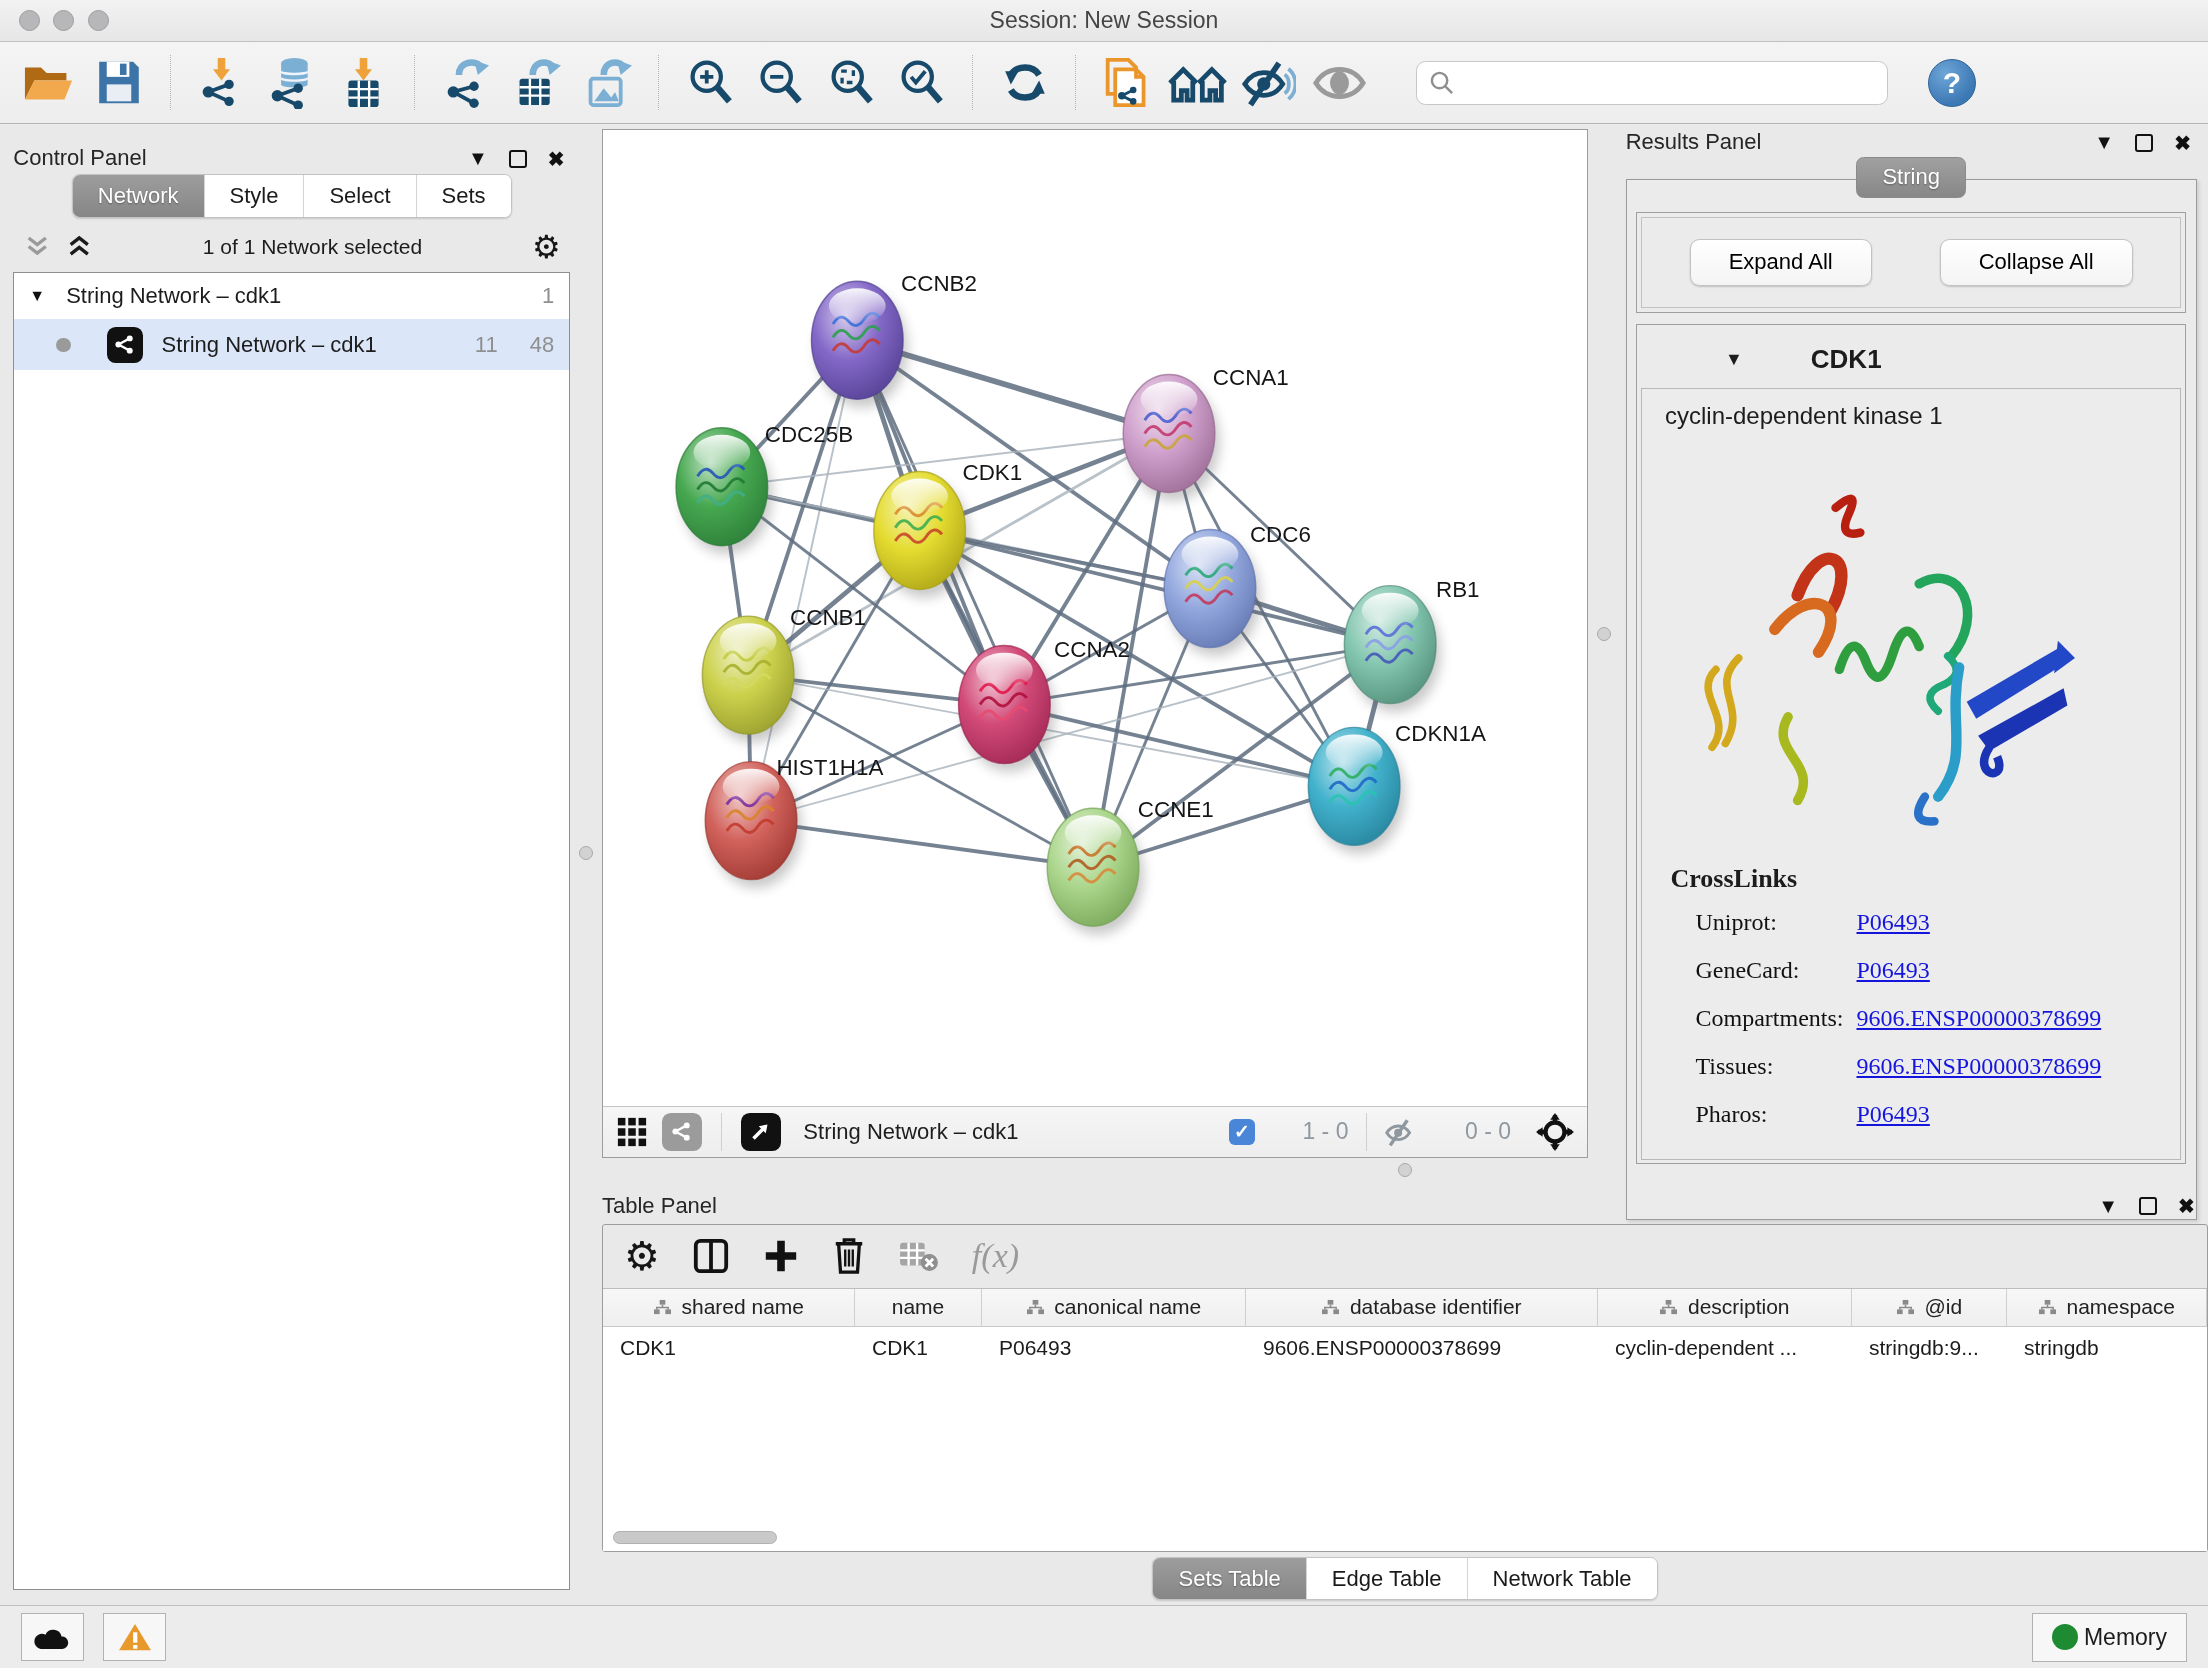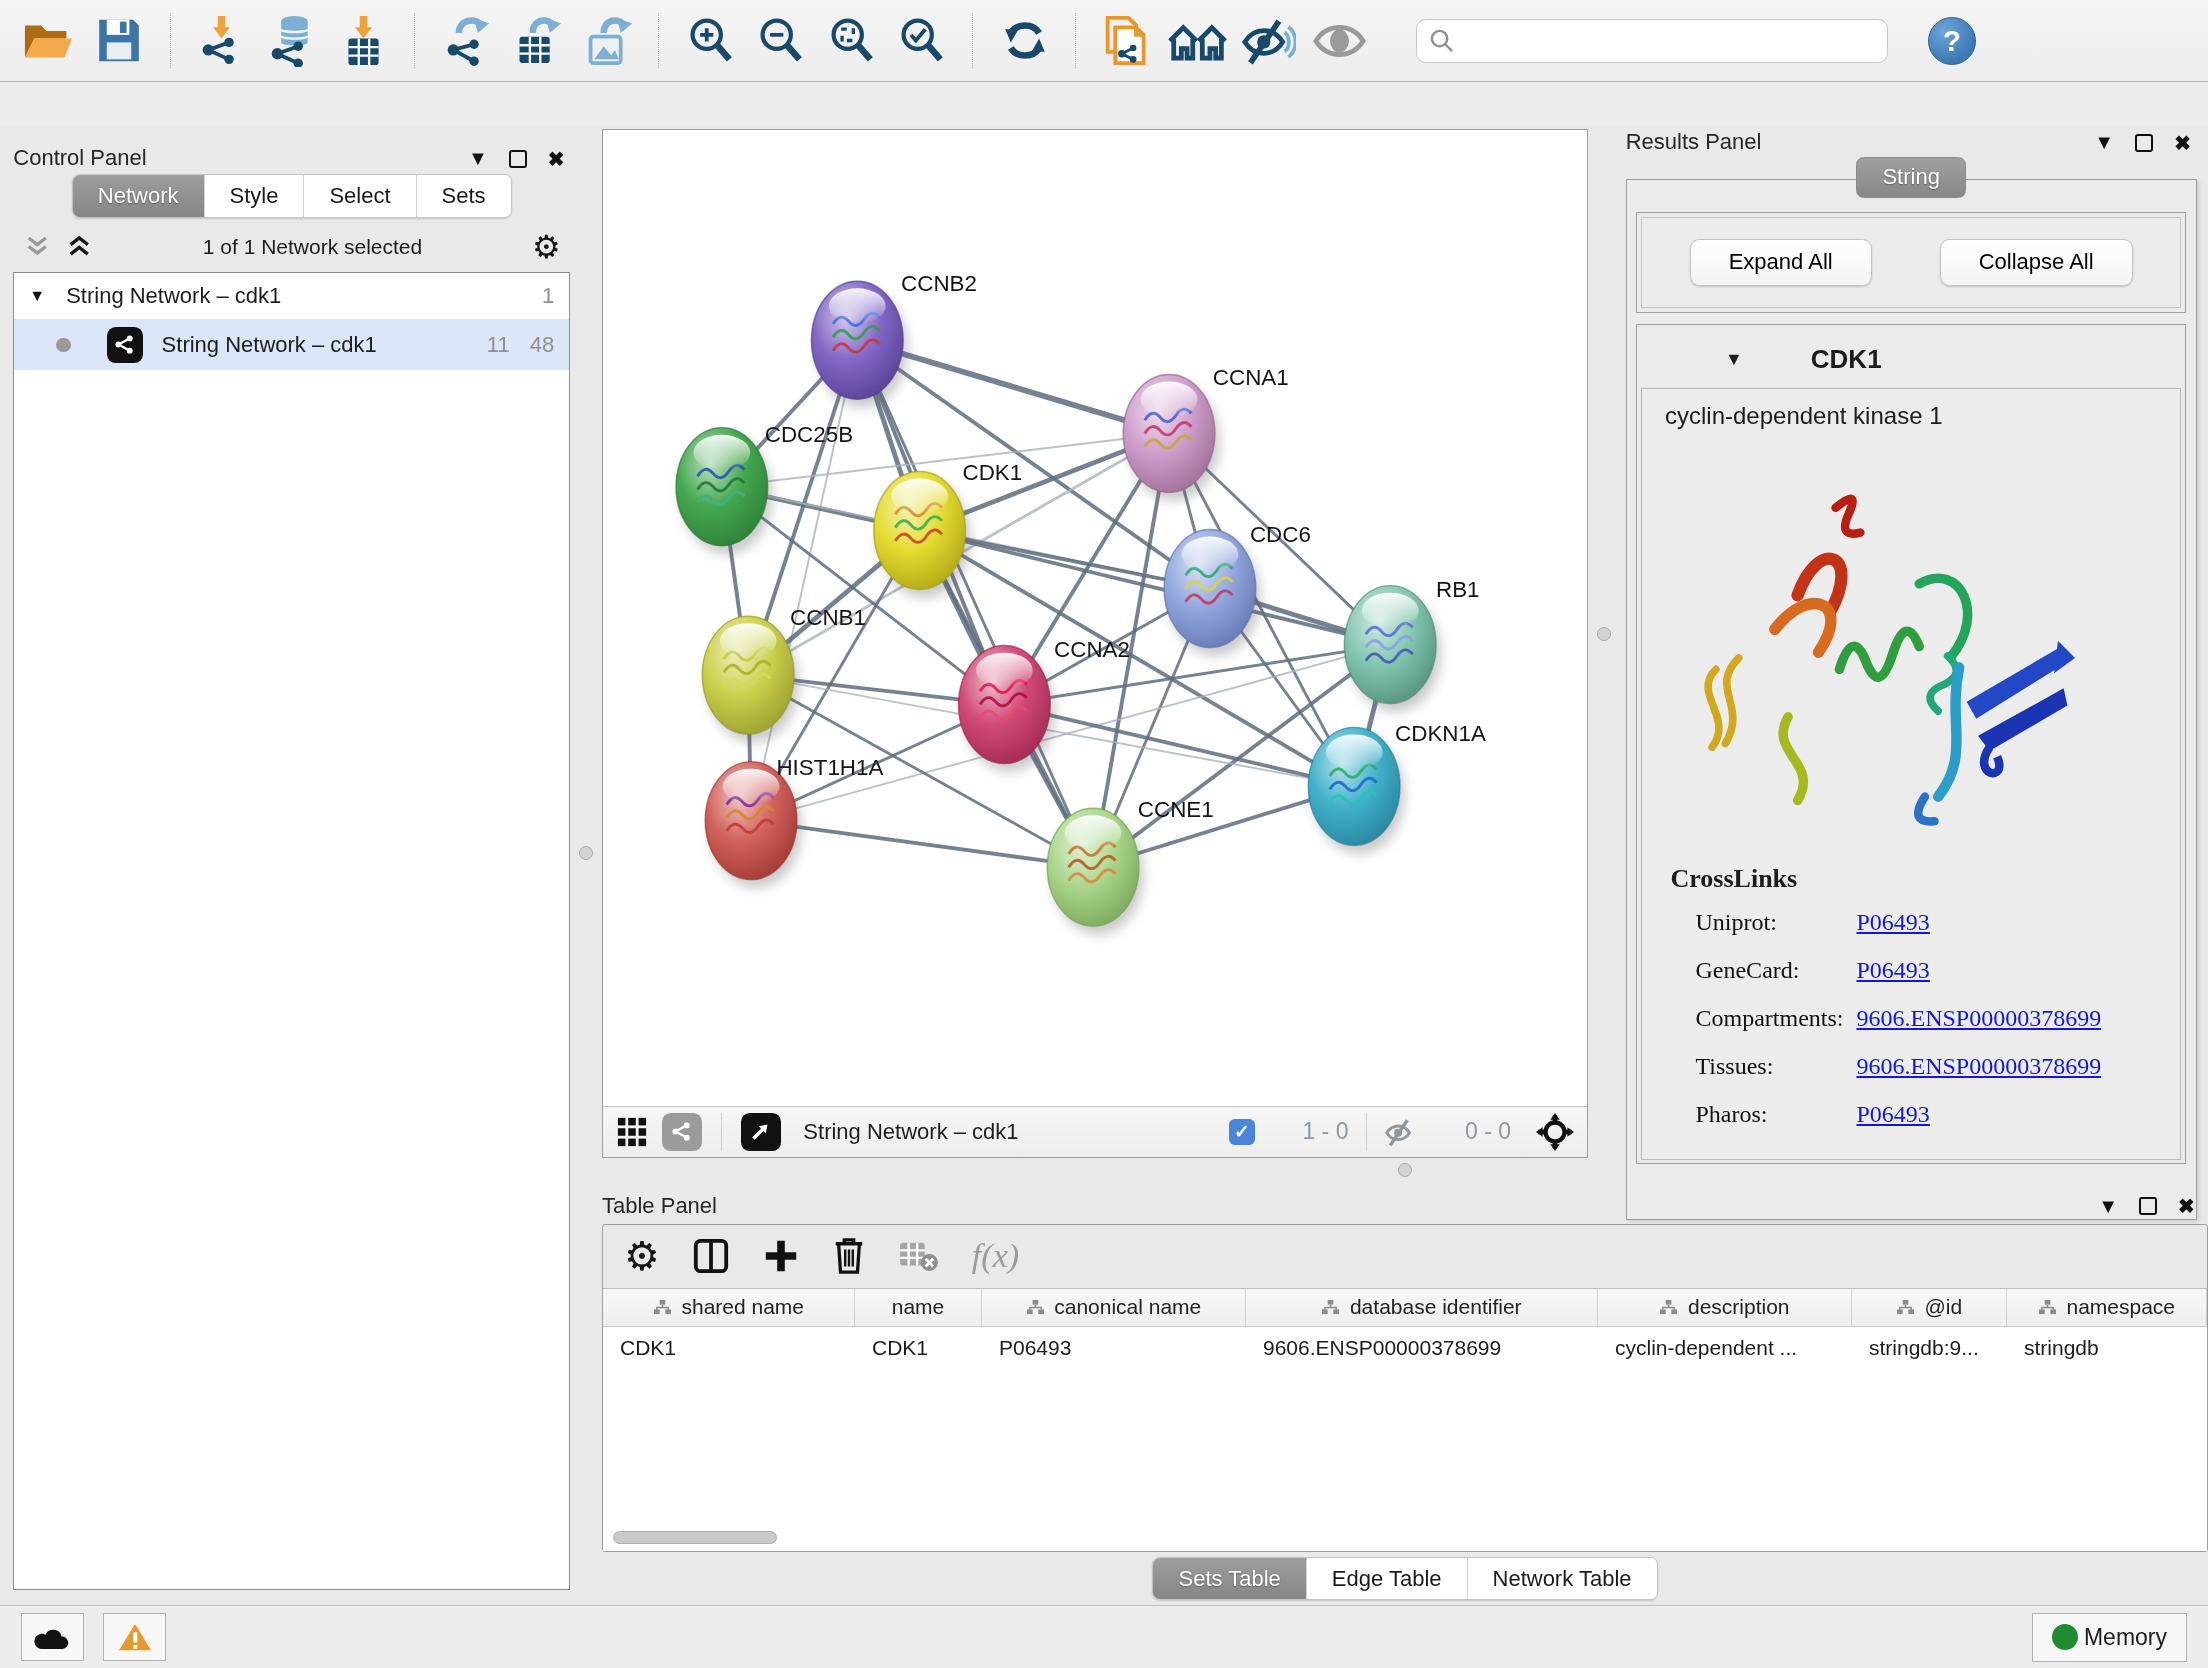--- a/index.html
+++ b/index.html
@@ -39,21 +39,21 @@
   .chev { width:28.5px; height:25px; }
   .cp-sub-label { flex:1; text-align:center; font-size:21px; color:#1c1c1c; }
   .gear { font-size:32px; color:#161616; line-height:1; }
   .cp-tree { flex:1; margin-top:9.5px; background:#fff; border:1.4px solid #8e8e8e; }
   .tree-row { display:flex; align-items:center; height:46px; padding:0 15px; font-size:22px; }
   .tree-row .tri { font-size:16px; margin-right:21px; color:#111; }
   .tree-count { color:#8f8f8f; margin-left:auto; }
   .tree-row.child { height:51px; background:#dbe6f8; padding-left:42px; }
   .dot { width:14.3px; height:14.3px; border-radius:50%; background:#9a9a9a; margin-right:36px; }
   .share-badge { width:36px; height:36px; background:#111; border-radius:8.6px; display:flex; align-items:center; justify-content:center; margin-right:19px; }
-  .tree-nums { margin-left:auto; display:flex; gap:20px; color:#8f8f8f; }
+  .tree-nums { margin-left:auto; display:flex; gap:32px; color:#8f8f8f; }
 
   
   .vsplit { width:32px; display:flex; justify-content:center; }
   .knob { width:14.3px; height:14.3px; border-radius:50%; background:#d2d2d2; border:1px solid #a8a8a8; }
   .hsplit { height:25px; display:flex; align-items:center; justify-content:center; }
 
   
   .main-col { flex:1; display:flex; flex-direction:column; margin:3.8px 0 0 0; }
   .top-row { height:1029px; display:flex; }
 
@@ -107,20 +107,28 @@
   .sb-btn { width:63px; height:48px; background:#f7f7f7; border:1.9px solid #b2b2b2; display:flex; align-items:center; justify-content:center; }
   .memory-btn { margin-left:auto; height:49px; background:#f7f7f7; border:1.9px solid #b2b2b2; display:flex; align-items:center; gap:6px; padding:0 19px; font-size:23px; }
   .memdot { width:26px; height:26px; border-radius:50%; background:#1e8b33; }
   svg text { font-family:"Liberation Sans",sans-serif; }
 </style>
 </head>
 <body>
 
 <div class="window">
 
+  <div class="titlebar">
+    <div class="lights">
+      <div class="light"></div>
+      <div class="light"></div>
+      <div class="light"></div>
+    </div>
+    <div class="win-title">Session: New Session</div>
+  </div>
 
   <div class="toolbar">
     <div class="tbtn">
       <svg width="55" height="49" viewBox="0 0 58 52">
         <path d="M4 44 V10 h17 l6 6 h21 v8 H14 Z" fill="#b06a14"></path>
         <path d="M14 24 h40 l-8 20 H4 Z" fill="#f2a94e"></path>
       </svg>
     </div>
     <div class="tbtn">
       <svg width="48" height="49" viewBox="0 0 50 52">

